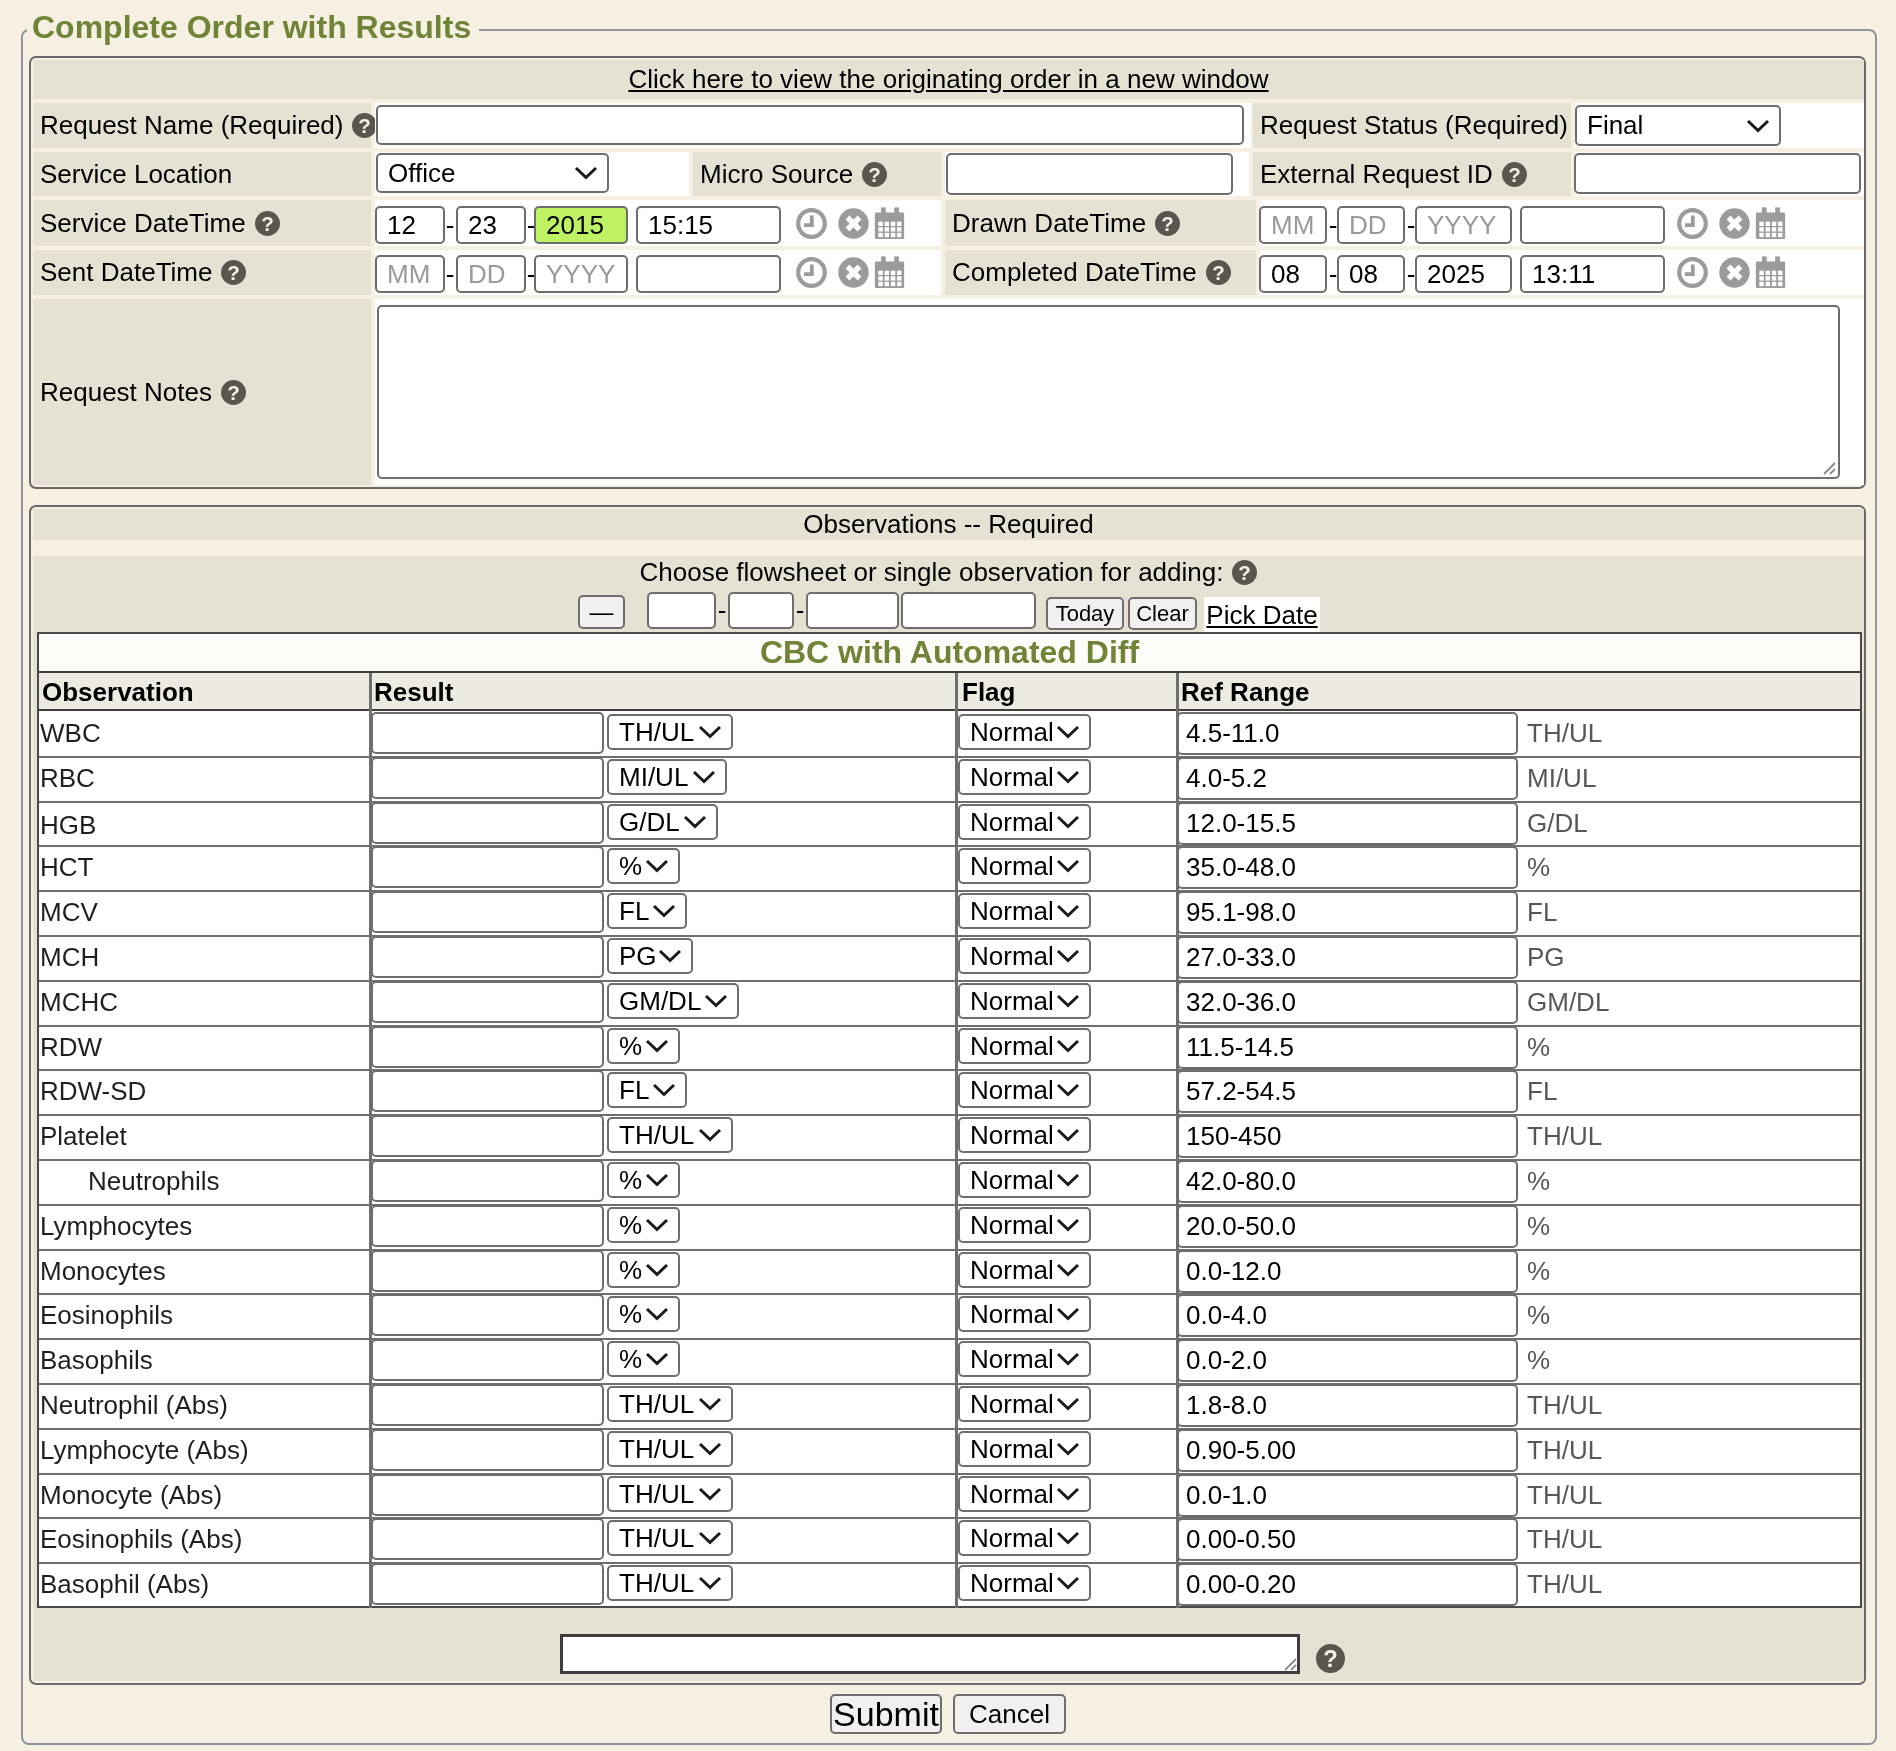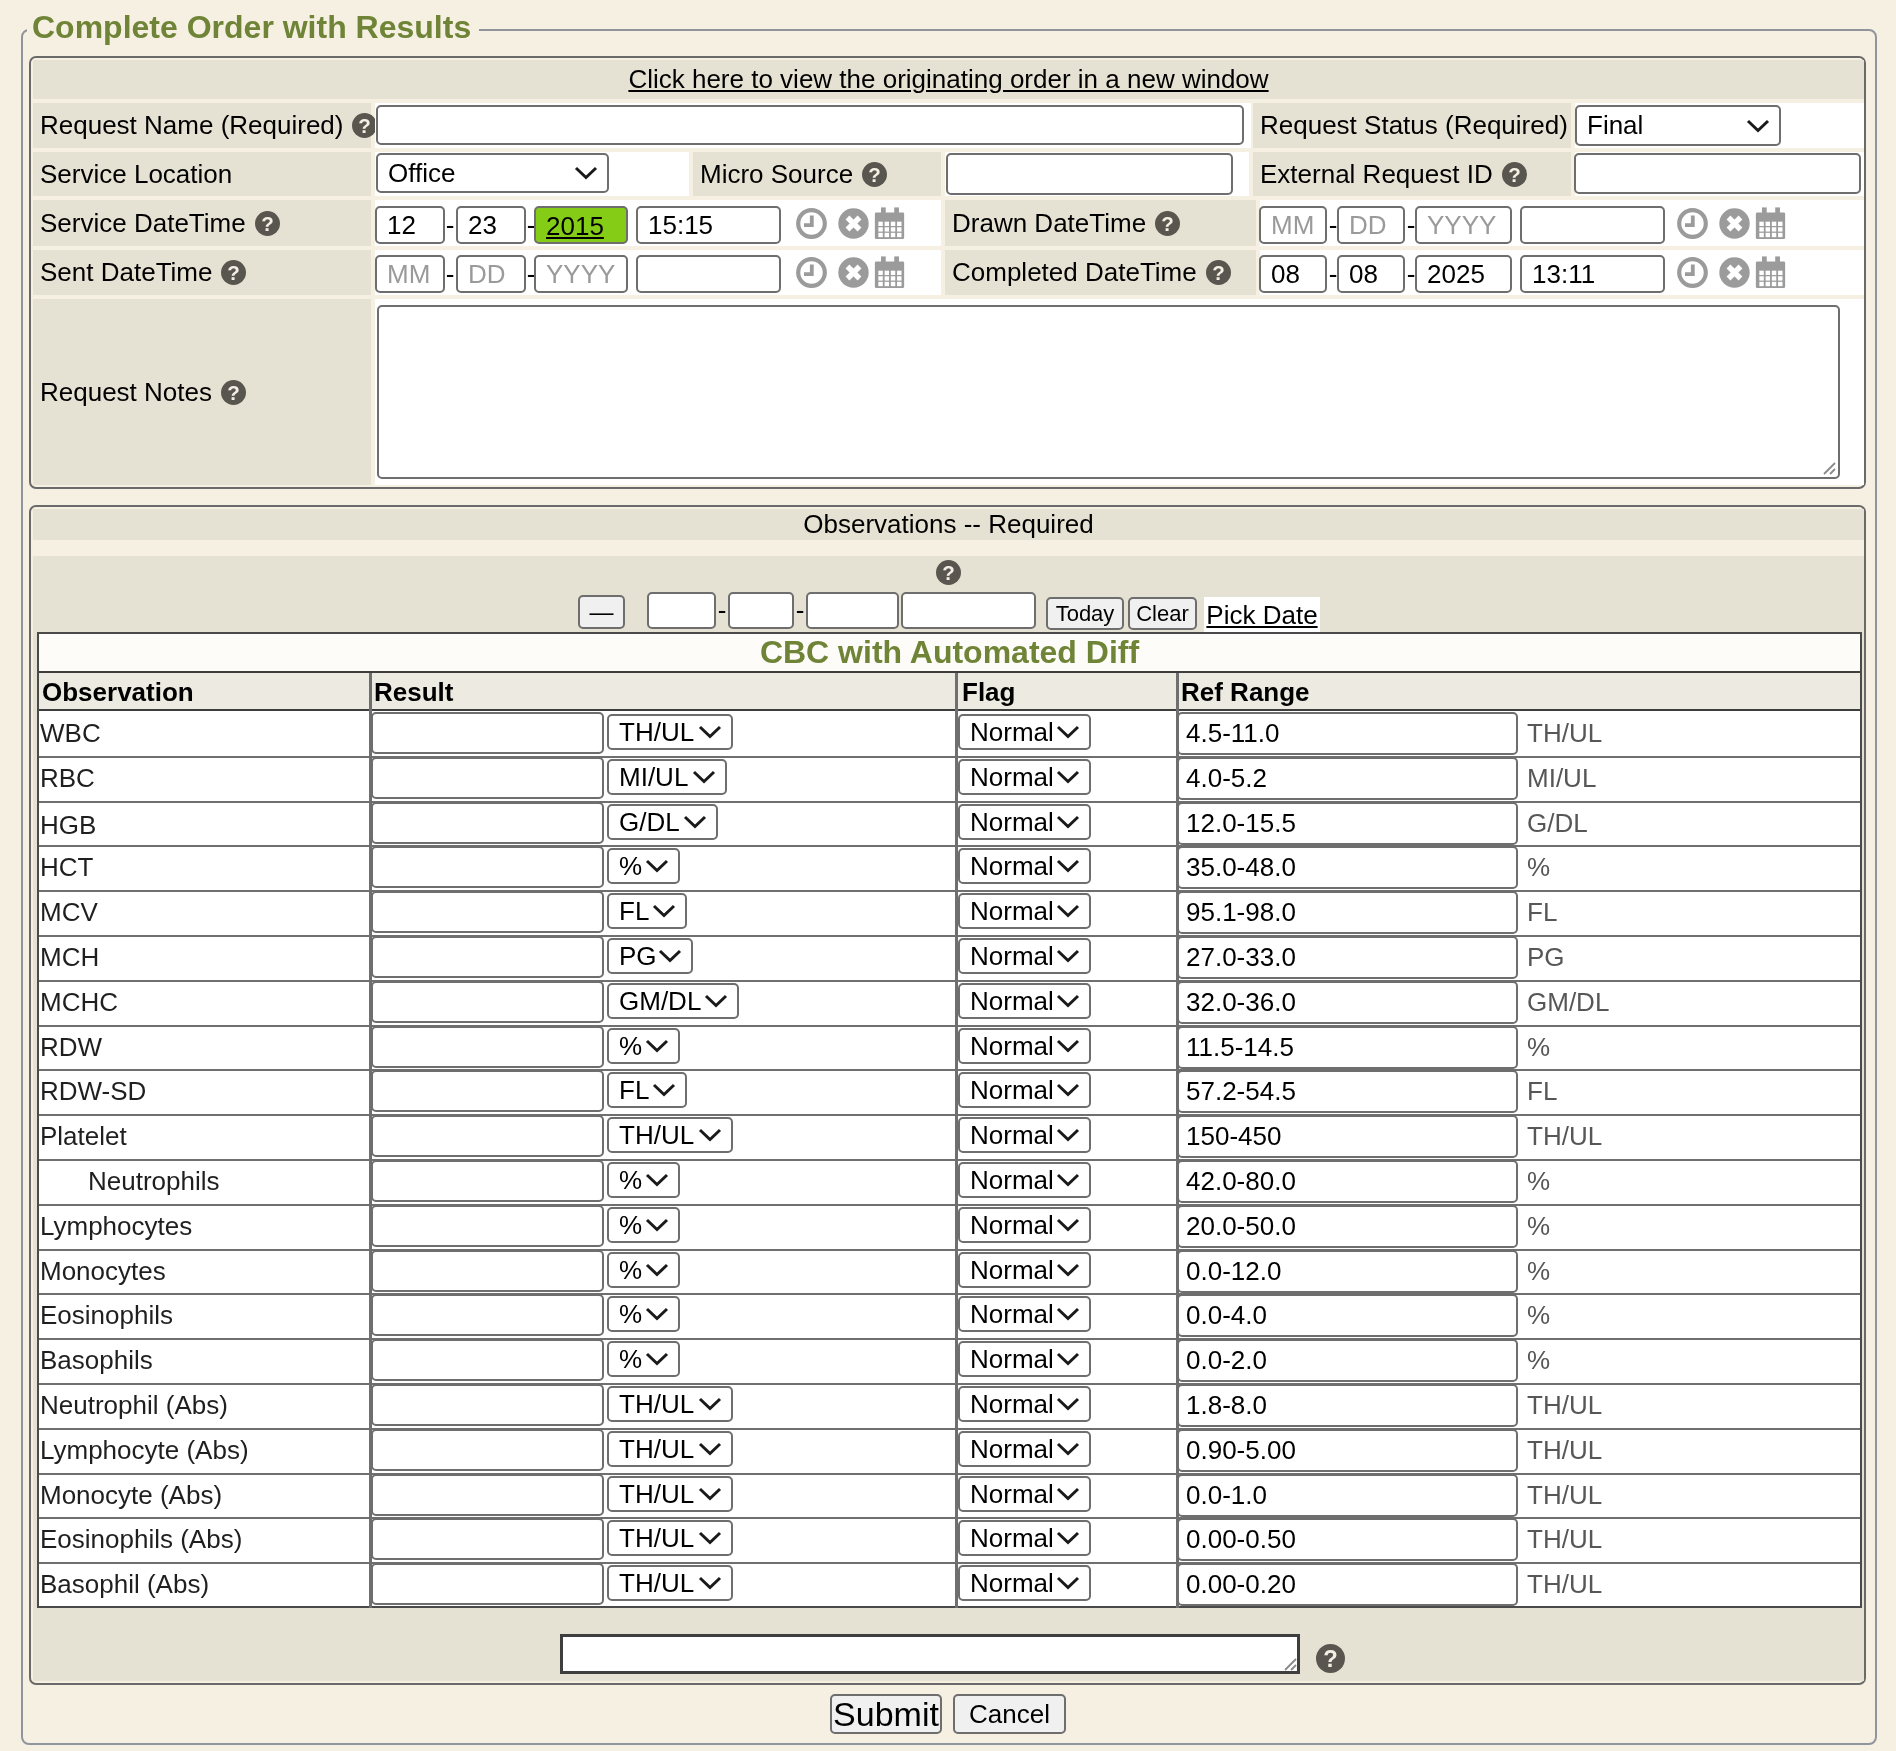--- a/index.html
+++ b/index.html
@@ -77,21 +77,21 @@
   </div>
 <div class="" style="left:375px;top:200px;width:566px;height:46px;background:#fff;"></div>
 <div class="" style="left:375px;top:206px;width:70px;height:38px;background:#fff;border:2px solid #6e6e6e;border-radius:5px;display:flex;align-items:center;padding-left:10px;color:#000;">
     <span>12</span>
   </div>
 <div class="" style="left:444px;top:206px;width:12px;height:38px;display:flex;align-items:center;justify-content:center;color:#000;">-</div>
 <div class="" style="left:456px;top:206px;width:70px;height:38px;background:#fff;border:2px solid #6e6e6e;border-radius:5px;display:flex;align-items:center;padding-left:10px;color:#000;">
     <span>23</span>
   </div>
 <div class="" style="left:525px;top:206px;width:12px;height:38px;display:flex;align-items:center;justify-content:center;color:#000;">-</div>
-<div class="" style="left:534px;top:206px;width:94px;height:38px;background:#84cc16;border:2px solid #6e6e6e;border-radius:5px;display:flex;align-items:flex-end;padding-left:10px;color:#000;text-decoration:underline;">
+<div class="" style="left:534px;top:206px;width:94px;height:38px;background:#bef264;border:2px solid #6e6e6e;border-radius:5px;display:flex;align-items:center;padding-left:10px;color:#000;">
     <span>2015</span>
   </div>
 <div class="" style="left:636px;top:206px;width:145px;height:38px;background:#fff;border:2px solid #6e6e6e;border-radius:5px;display:flex;align-items:center;padding-left:10px;color:#000;">
     <span>15:15</span>
   </div>
 <svg style="position:absolute;left:796px;top:208px" width="31" height="31" viewBox="0 0 31 31">
     <circle cx="15.5" cy="15.5" r="13.3" fill="none" stroke="#9b9b9b" stroke-width="4.2"></circle>
     <path d="M15.8 7.5 L15.8 17.2 L8 17.2" fill="none" stroke="#9b9b9b" stroke-width="3.8"></path>
   </svg>
 <svg style="position:absolute;left:838px;top:208px" width="31" height="31" viewBox="0 0 31 31">
@@ -265,20 +265,21 @@
   </div>
 <div class="" style="left:375px;top:299px;width:1489px;height:186px;background:#fff;"></div>
 <div class="" style="left:377px;top:305px;width:1463px;height:174px;background:#fff;border:2px solid #6e6e6e;border-radius:5px;"></div>
 <svg style="position:absolute;left:1820px;top:459px" width="16" height="16" viewBox="0 0 16 16">
     <path d="M15 4 L4 15 M15 10 L10 15" stroke="#8a8a8a" stroke-width="1.8" fill="none"></path>
   </svg>
 <div class="" style="left:29px;top:505px;width:1837px;height:1180px;border:2px solid #6a6a6a;border-radius:7px;"></div>
 <div class="tan" style="left:33px;top:509px;width:1831px;height:31px;display:flex;align-items:center;justify-content:center;">Observations -- Required</div>
 <div class="tan" style="left:33px;top:556px;width:1831px;height:1125px;"></div>
 <div class="" style="left:33px;top:556px;width:1831px;height:32px;display:flex;align-items:center;justify-content:center;gap:9px;">
+    <span>Choose flowsheet or single observation for adding:</span>
     <svg width="25" height="25" viewBox="0 0 25 25" style="flex:none">
       <circle cx="12.5" cy="12.5" r="12.5" fill="#59564f"></circle>
       <text x="12.5" y="20.0" text-anchor="middle" font-family="Liberation Sans" font-weight="bold" font-size="20.5" fill="#f3efe4">?</text>
     </svg>
   </div>
 <div class="" style="left:578px;top:595px;width:47px;height:34px;background:#f0f0f0;border:2px solid #6e6e6e;border-radius:5px;display:flex;align-items:center;justify-content:center;font-size:24px;color:#000;">—</div>
 <div class="" style="left:647px;top:592px;width:69px;height:37px;background:#fff;border:2px solid #6e6e6e;border-radius:5px;display:flex;align-items:center;padding-left:10px;color:#000;">
     <span></span>
   </div>
 <div class="" style="left:716px;top:592px;width:12px;height:37px;display:flex;align-items:center;justify-content:center;color:#000;">-</div>

